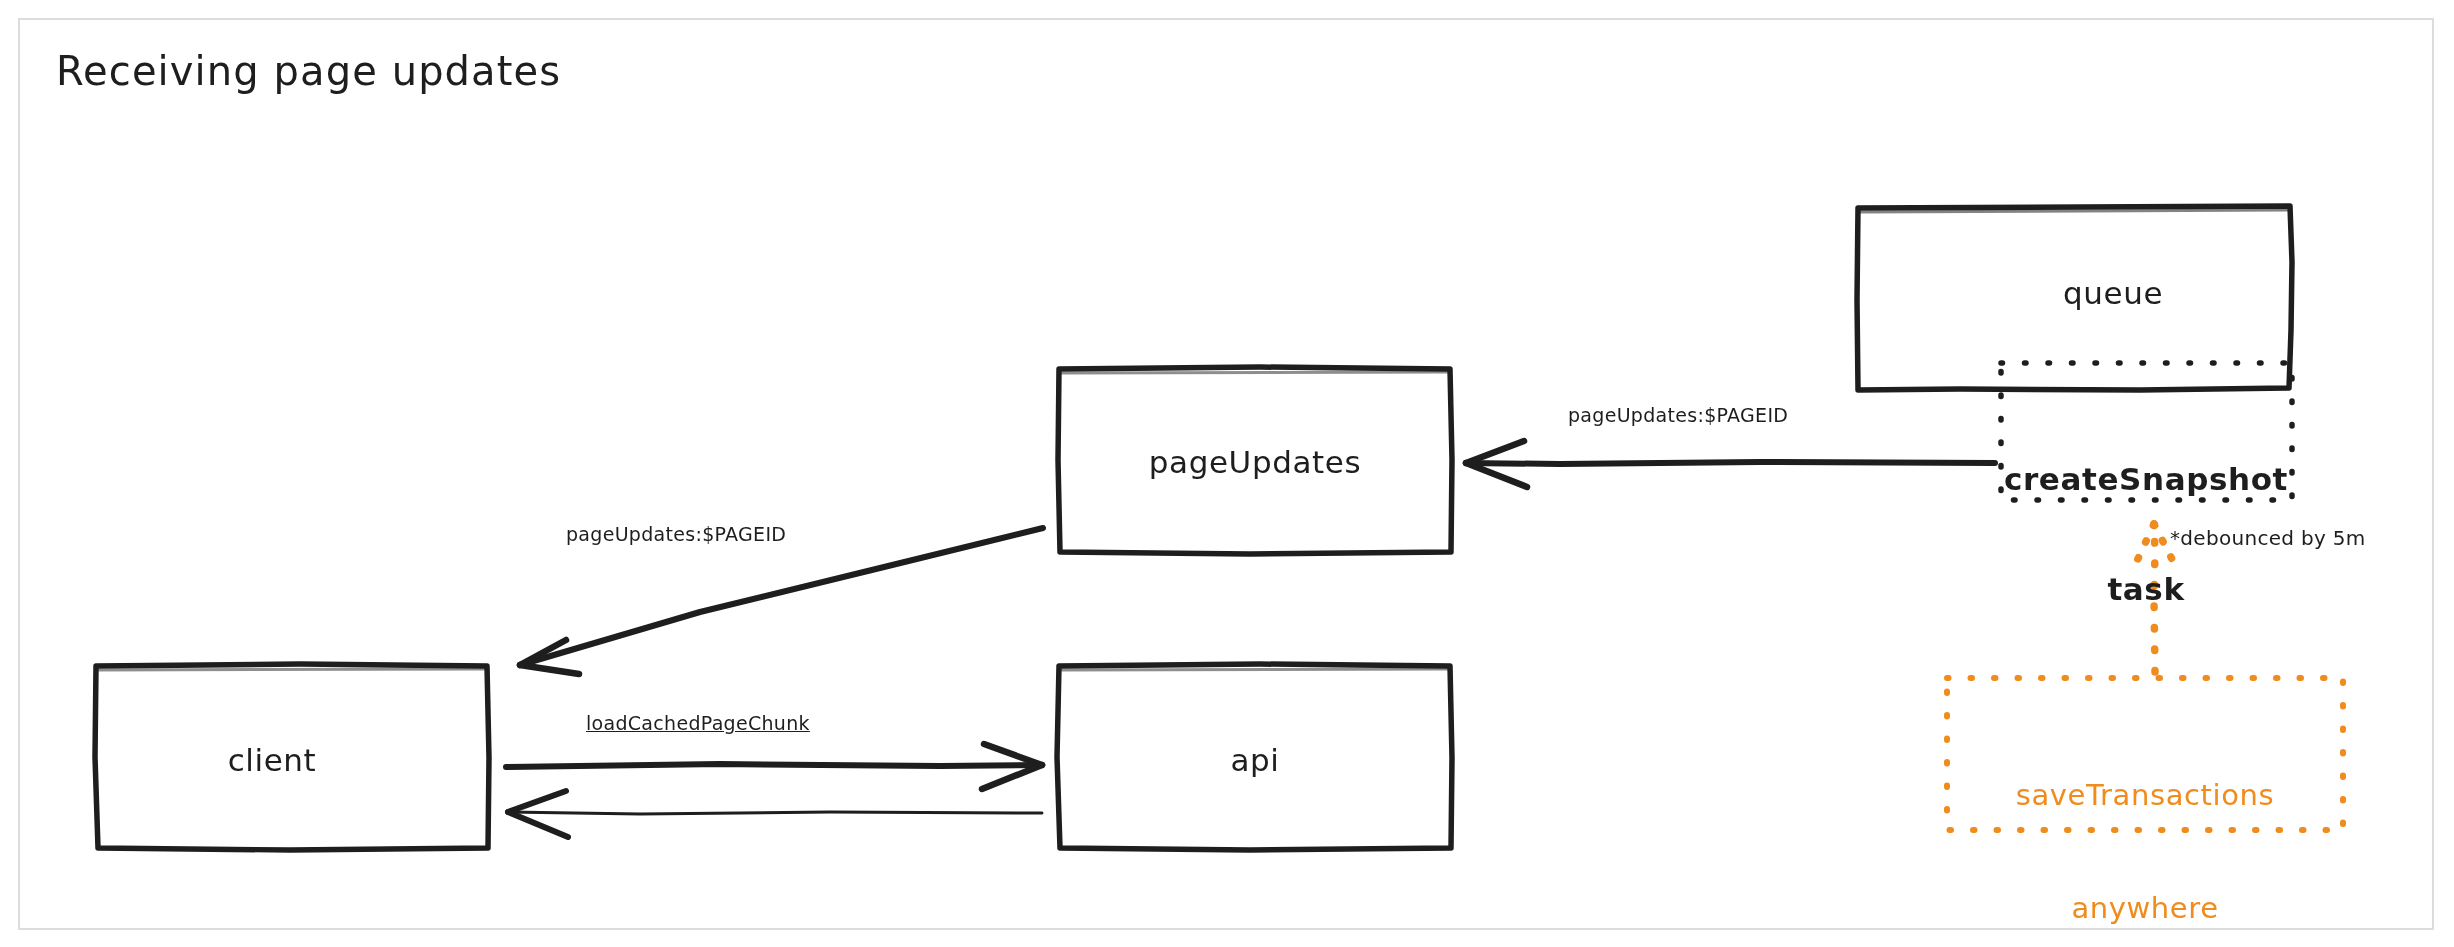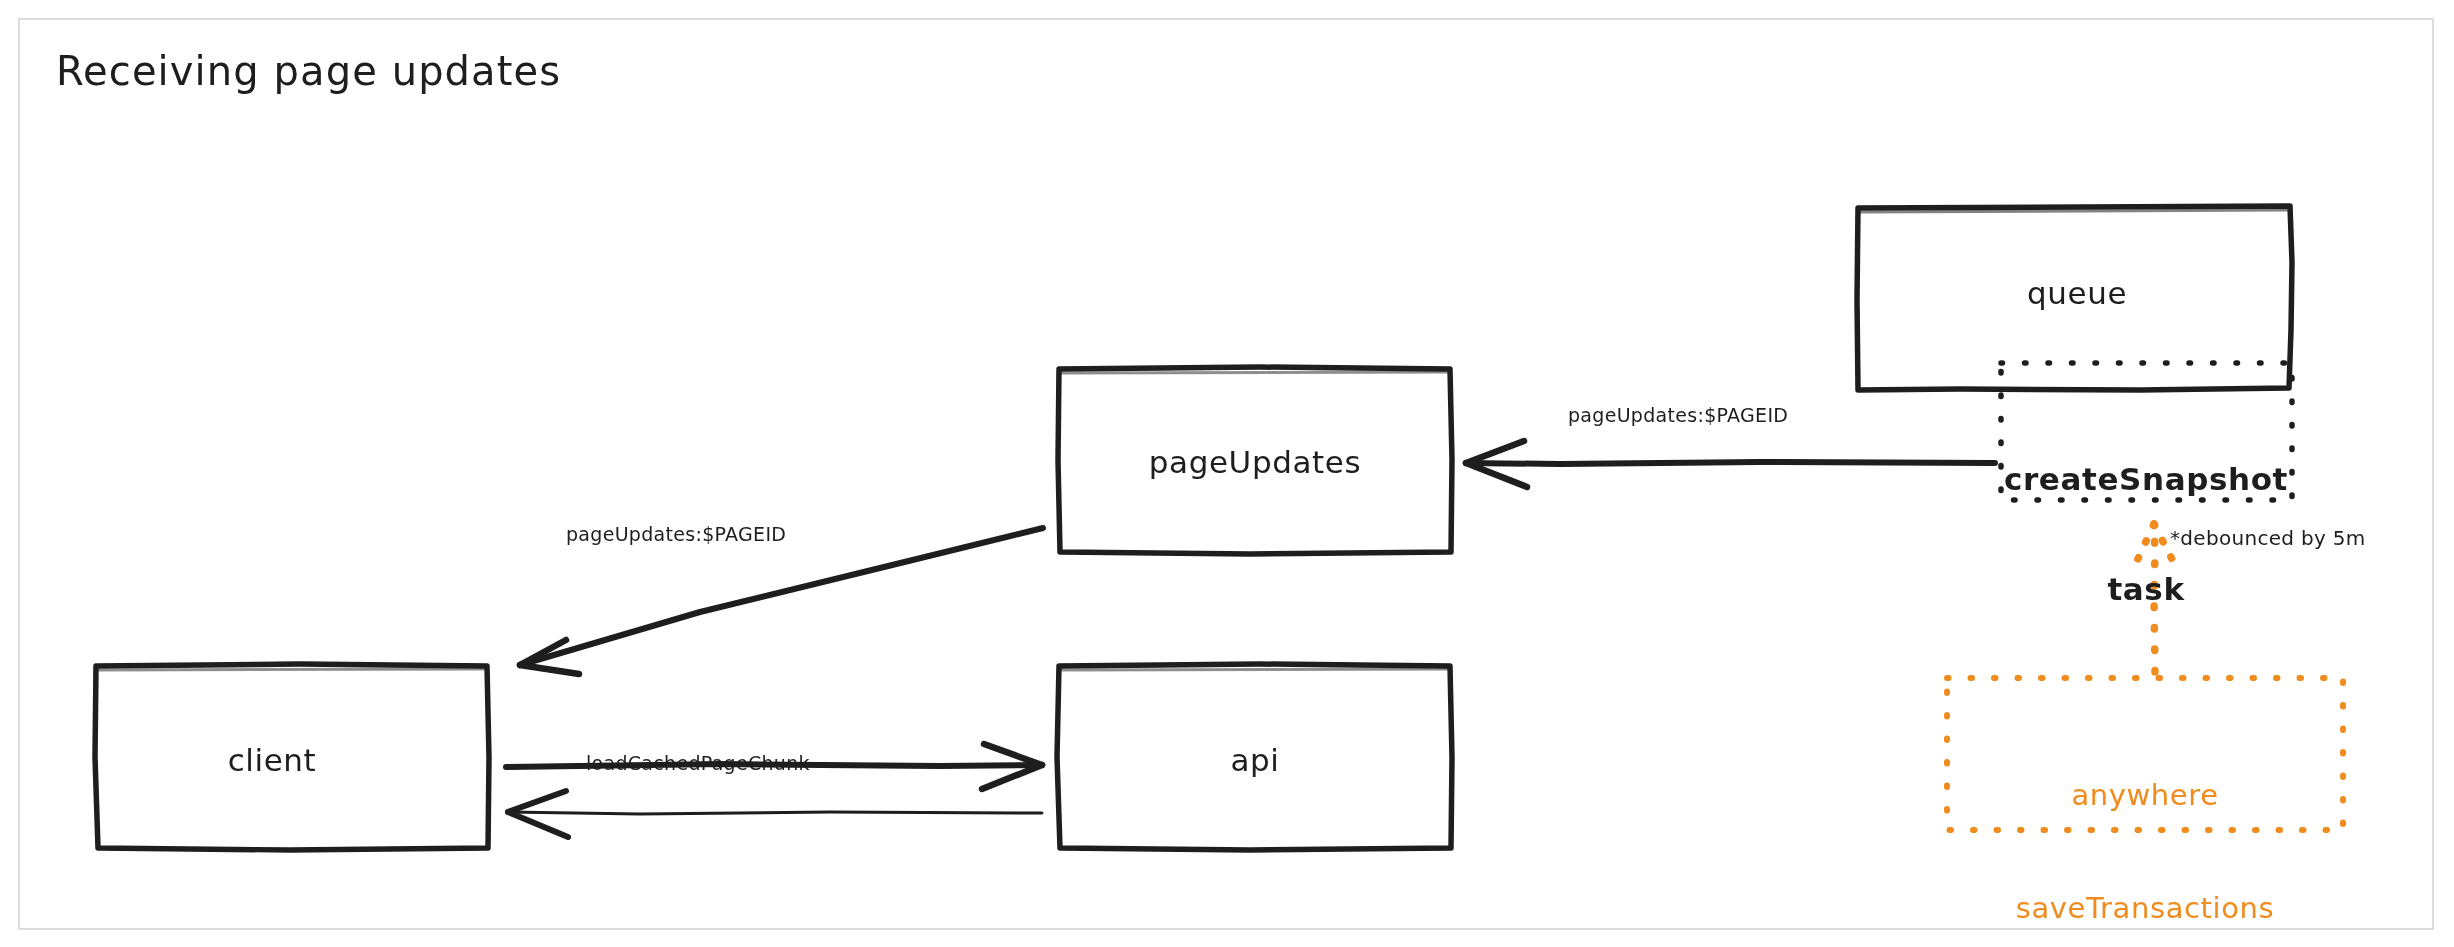--- a/index.html
+++ b/index.html
@@ -67,29 +67,29 @@
   .note-label {
     font-size: 20px;
     letter-spacing: 0.3px;
   }
   .orange-text {
     color: #f08c1e;
   }
 
   
   #label-messagestore { left: 1057px; top: 444px; width: 396px; }
-  #label-queue        { left: 1856px; top: 275px; width: 442px; }
+  #label-queue        { left: 1856px; top: 275px; width: 442px; padding-left: 36px; }
   #label-createsnapshot { left: 2000px; top: 388px; width: 292px; font-weight: bold; }
   #label-client       { left: 94px;  top: 742px; width: 356px; }
   #label-api          { left: 1057px; top: 742px; width: 396px; }
   #label-savetransactions { left: 1945px; top: 702px; width: 400px; font-size: 29px; line-height: 1.3; }
 
   #label-pageupdates-task   { left: 1568px; top: 404px; }
   #label-pageupdates-client { left: 566px;  top: 523px; }
-  #label-loadcached         { left: 586px;  top: 752px; }
+  #label-loadcached         { left: 586px;  top: 712px; text-decoration: underline; }
   #label-debounced          { left: 2170px; top: 527px; }
 </style>
 </head>
 <body>
 
 <div id="canvas-root">
 
   <div id="canvas-frame"></div>
 
   <svg class="diagram-svg" viewBox="0 0 2454 947" xmlns="http://www.w3.org/2000/svg">
@@ -163,22 +163,22 @@
   <div class="txt center node-label" id="label-createsnapshot">
     <div>createSnapshot</div>
     <div>task</div>
   </div>
 
   <div class="txt center node-label" id="label-client">client</div>
 
   <div class="txt center node-label" id="label-api">api</div>
 
   <div class="txt center node-label orange-text" id="label-savetransactions">
+    <div>saveTransactions</div>
     <div>anywhere</div>
-    <div>saveTransactions</div>
   </div>
 
   <div class="txt edge-label" id="label-pageupdates-task">pageUpdates:$PAGEID</div>
 
   <div class="txt edge-label" id="label-pageupdates-client">pageUpdates:$PAGEID</div>
 
   <div class="txt edge-label" id="label-loadcached">loadCachedPageChunk</div>
 
   <div class="txt note-label" id="label-debounced">*debounced by 5m</div>
 

